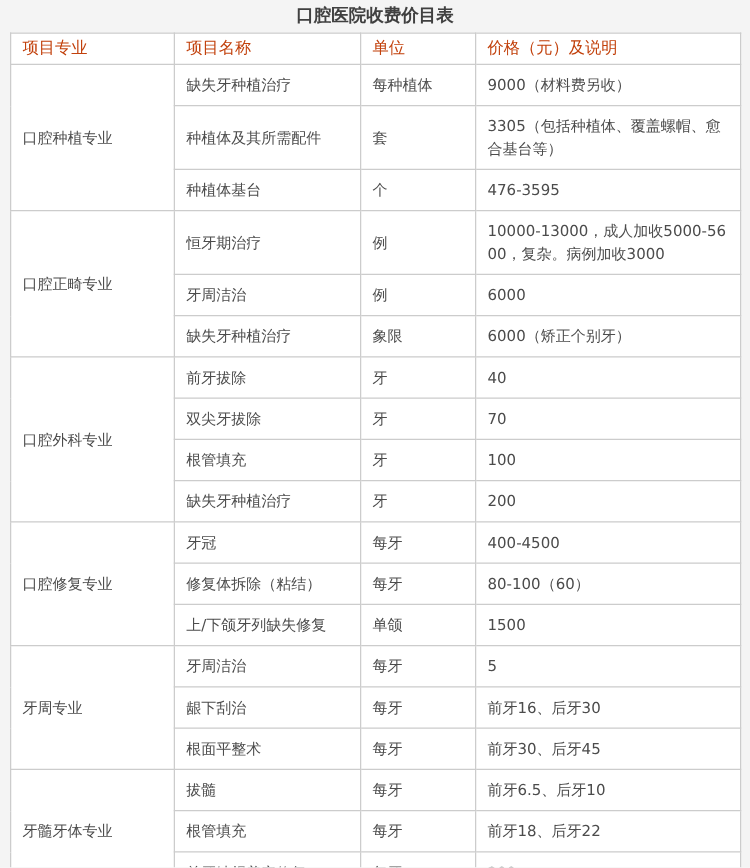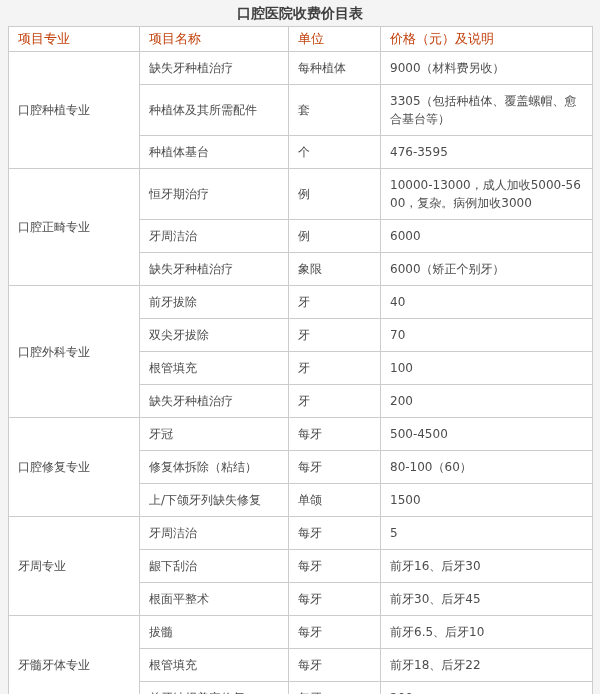--- a/index.html
+++ b/index.html
@@ -133,21 +133,21 @@
         </tr>
         <tr>
           <td>缺失牙种植治疗</td>
           <td>牙</td>
           <td>200</td>
         </tr>
         <tr>
           <td class="specialty" rowspan="3">口腔修复专业</td>
           <td>牙冠</td>
           <td>每牙</td>
-          <td>500-4500</td>
+          <td>400-4500</td>
         </tr>
         <tr>
           <td>修复体拆除（粘结）</td>
           <td>每牙</td>
           <td>80-100（60）</td>
         </tr>
         <tr>
           <td>上/下颌牙列缺失修复</td>
           <td>单颌</td>
           <td>1500</td>

